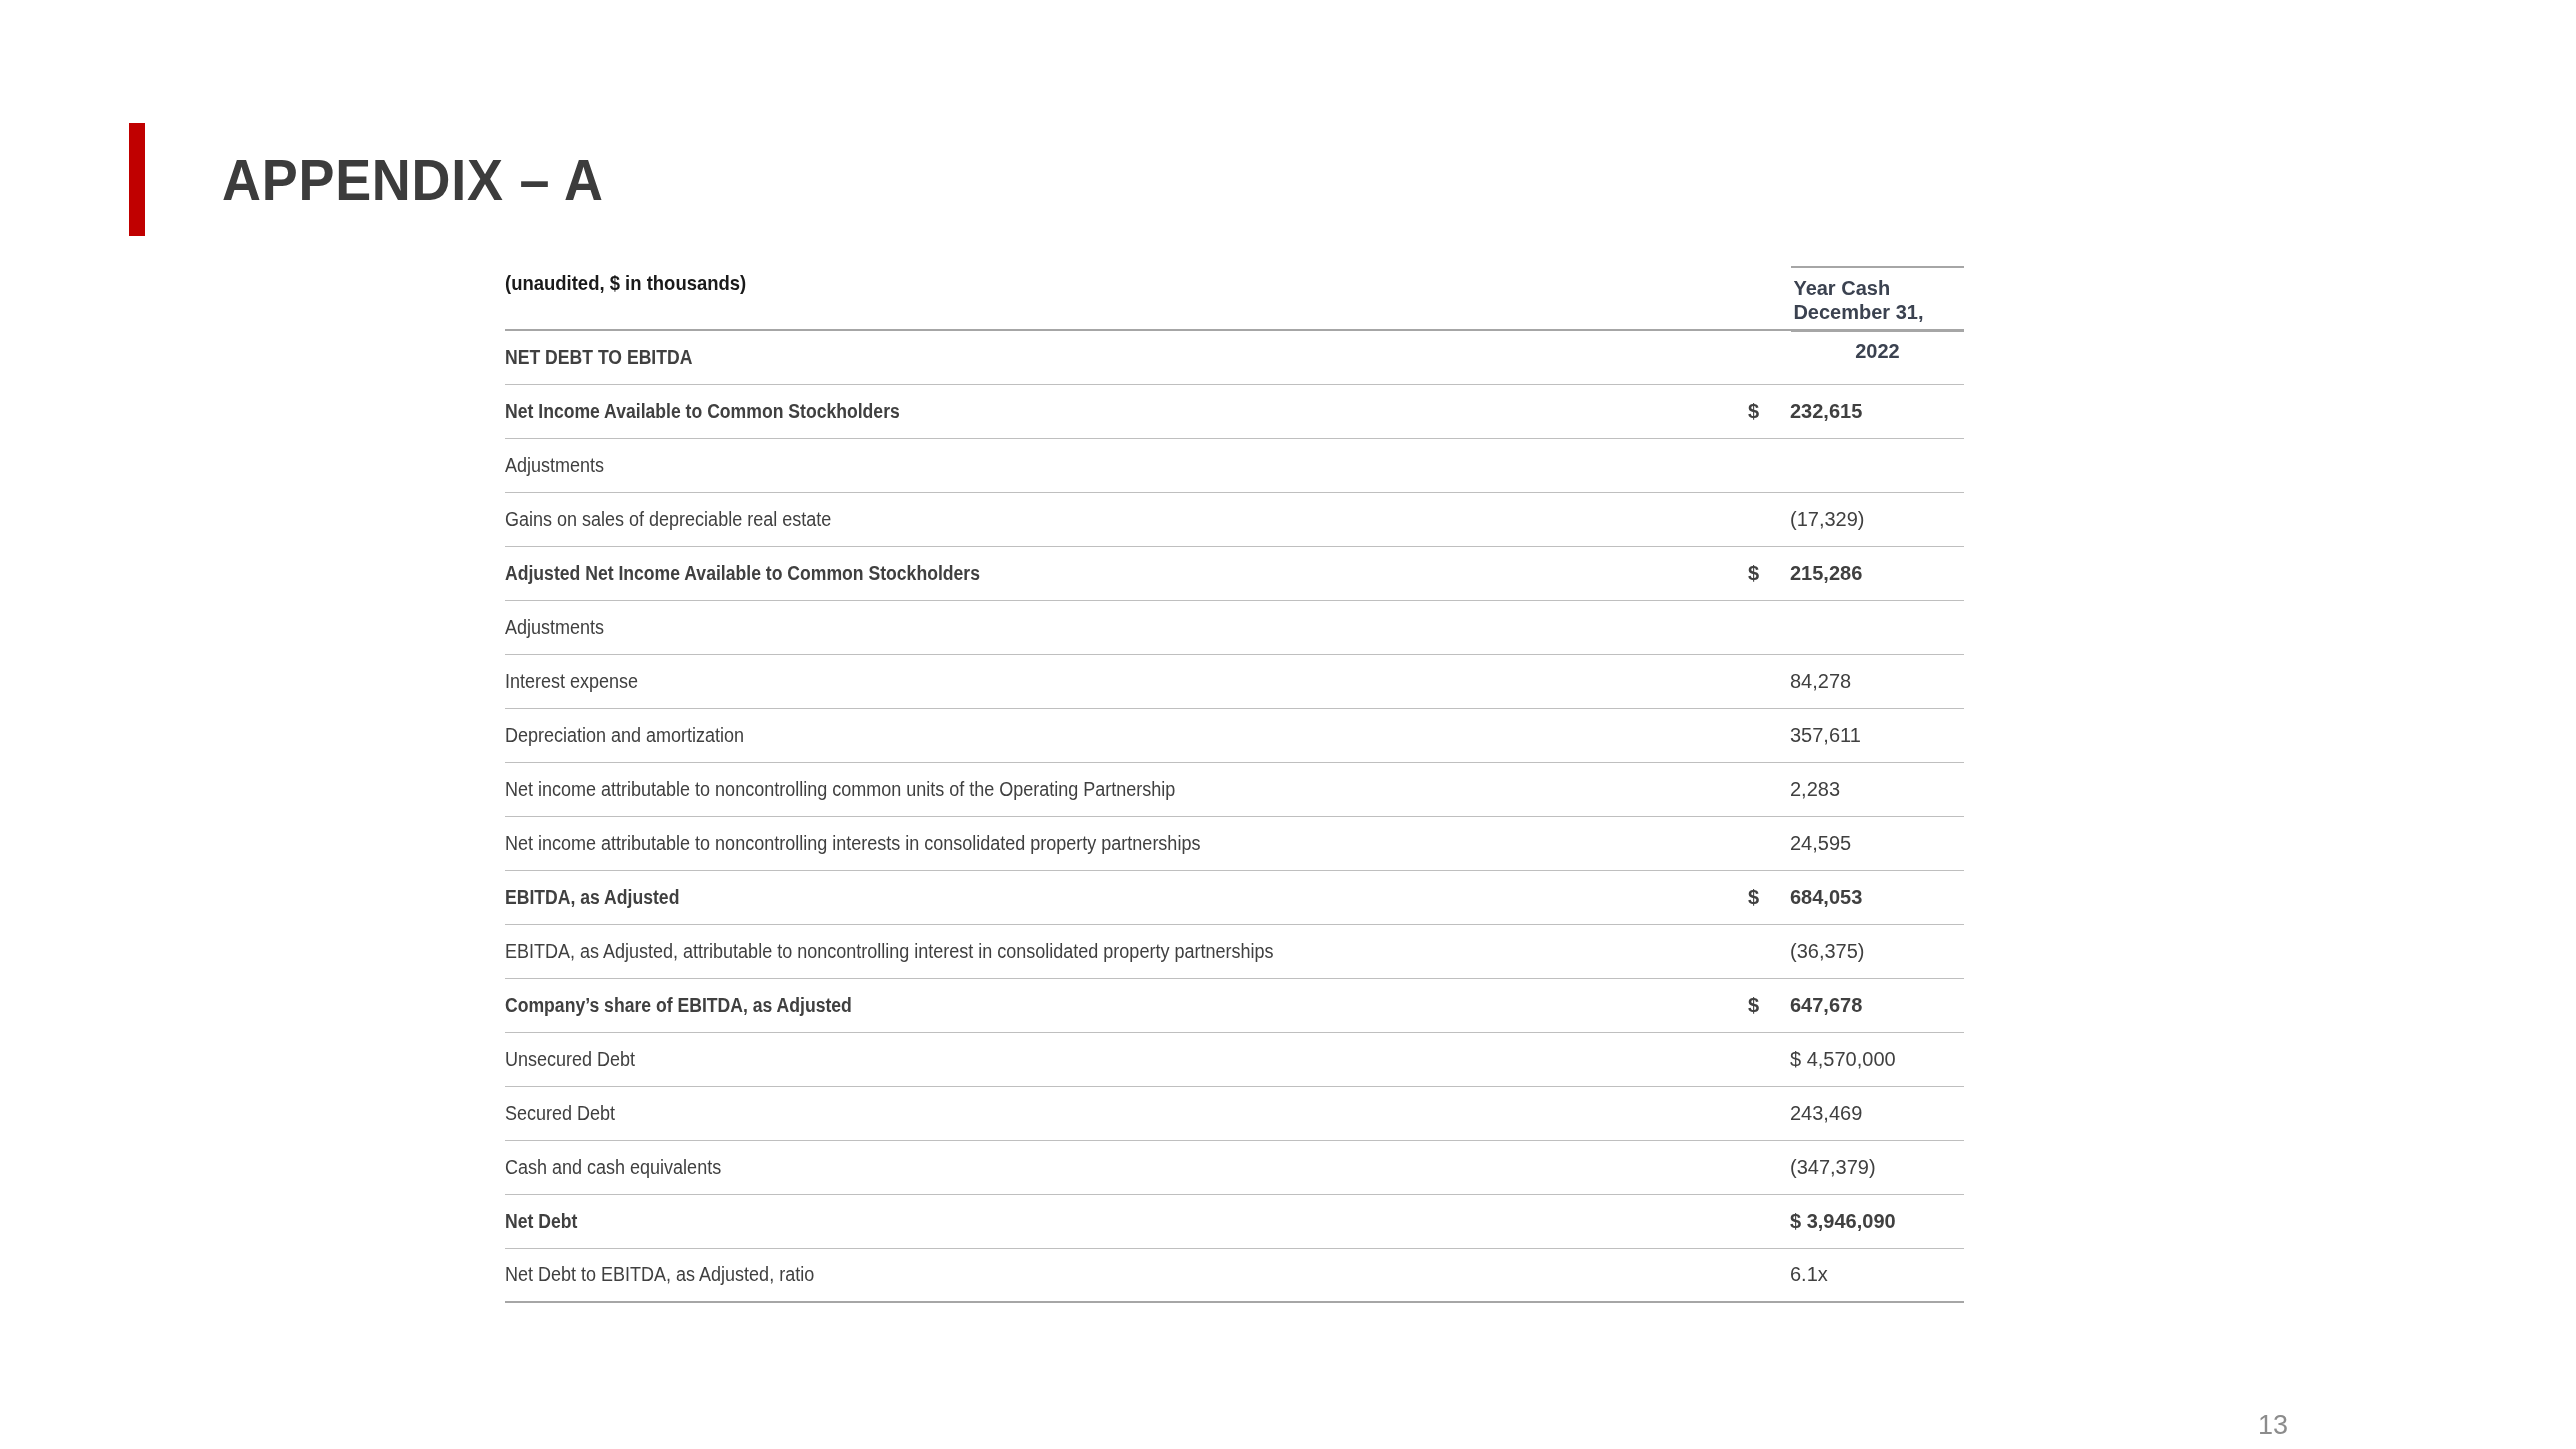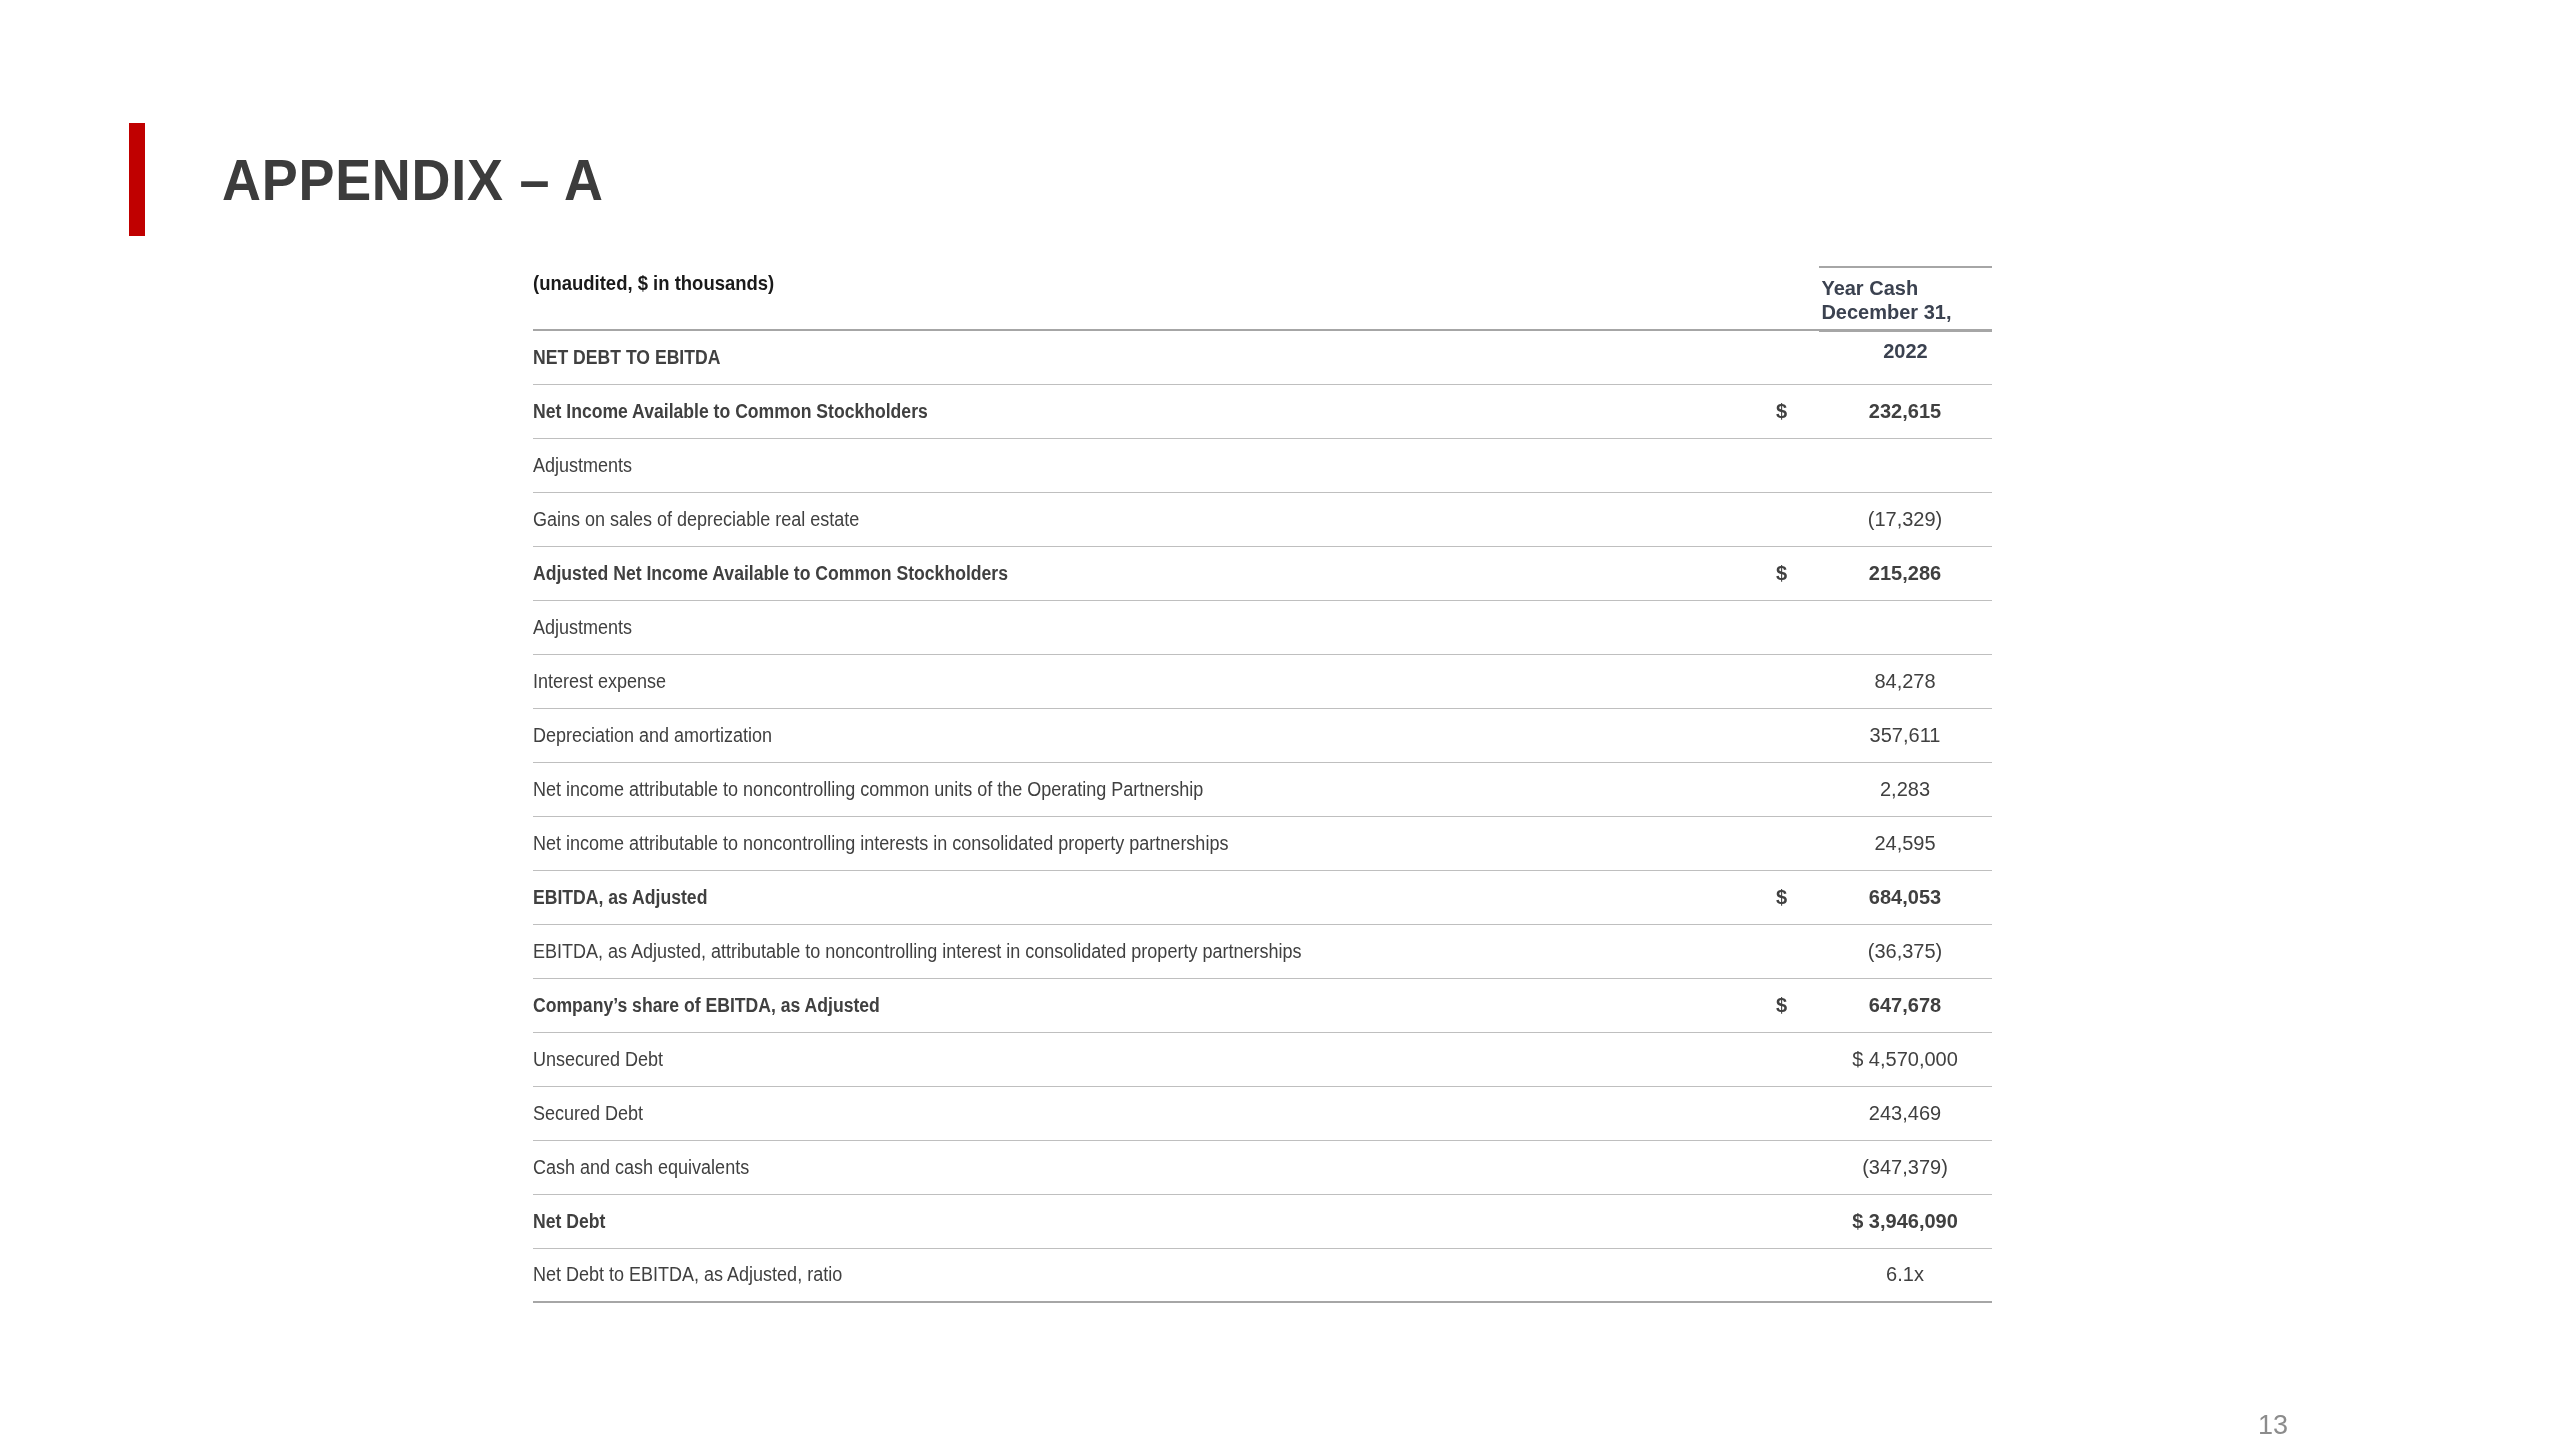--- a/index.html
+++ b/index.html
@@ -45,21 +45,21 @@
     color: #3c3c3c;
     letter-spacing: 0.8px;
     transform: scaleX(0.93);
     transform-origin: left center;
     white-space: nowrap;
   }
 
   
   #fin-table-wrap {
     position: absolute;
-    left: 533px;
+    left: 505px;
     top: 250px;
     width: 1459px;
   }
 
   .caption-row {
     position: relative;
     height: 63px;
   }
   #table-caption {
     position: absolute;
@@ -142,21 +142,21 @@
     display: inline-block;
     transform: scaleX(0.9);
     transform-origin: left center;
   }
   td.sym {
     text-align: left;
     padding-left: 4.8px;
     white-space: nowrap;
   }
   td.val {
-    text-align: center;
+    text-align: left;
     padding-right: 11.3px;
     white-space: nowrap;
   }
 
   tr.bold td {
     font-weight: bold;
     color: #1a1a1a;
   }
   tr.bold td.lbl span.txt { transform: scaleX(0.88); }
 

